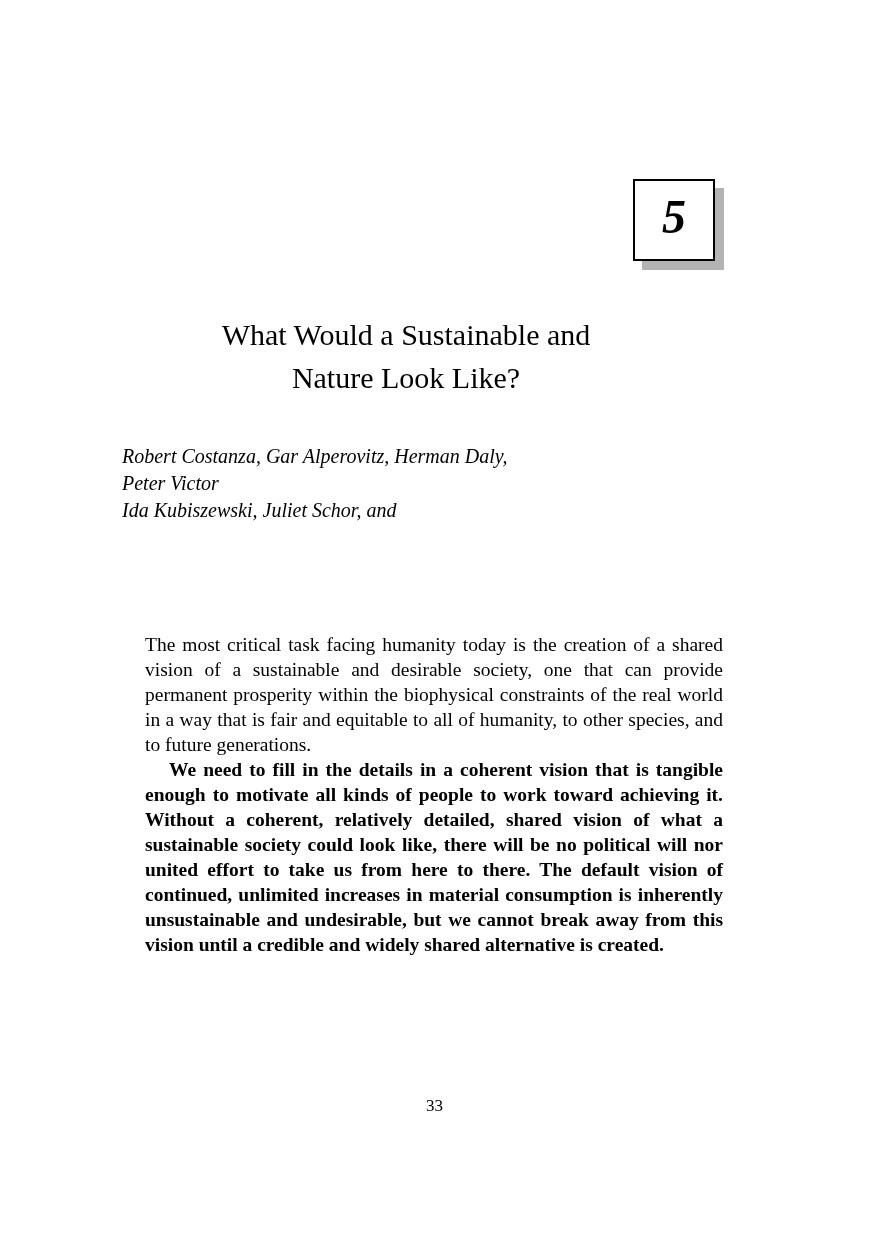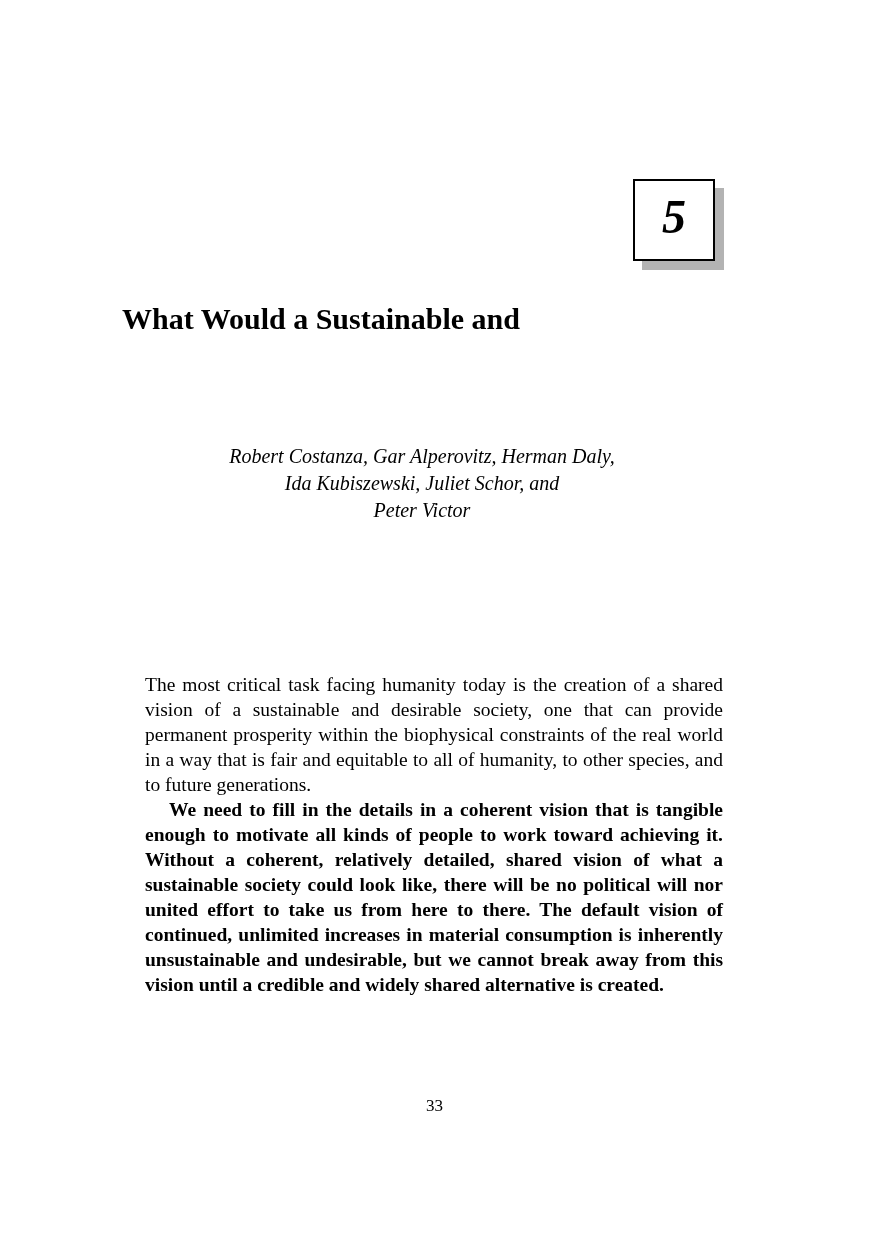--- a/index.html
+++ b/index.html
@@ -35,41 +35,41 @@
     font-weight: bold;
     font-style: italic;
     line-height: 1;
     padding-bottom: 6px;
   }
   .title {
     position: absolute;
     top: 297px;
     right: 147px;
     width: 600px;
-    margin: 0;
-    text-align: left;
+    margin: 16px;
+    text-align: center;
     font-size: 30px;
-    font-weight: bold;
+    font-weight: normal;
     line-height: 43px;
   }
   .title-line { display: block; }
   .authors {
     position: absolute;
     top: 443px;
     right: 147px;
     width: 600px;
-    text-align: center;
+    text-align: left;
     font-style: italic;
     font-size: 20px;
     line-height: 27px;
   }
   .author-line { display: block; }
   .body-text {
     position: absolute;
-    top: 672px;
+    top: 632px;
     left: 145px;
     width: 578px;
     font-size: 19.5px;
     line-height: 25px;
     text-align: justify;
   }
   .body-text p {
     margin: 0;
   }
   .body-text p.indented {
@@ -89,26 +89,27 @@
 <body>
 
 <div class="page">
 
   <div class="chapter-box">
     <span class="chapter-num">5</span>
   </div>
 
   <h1 class="title">
     <span class="title-line">What Would a Sustainable and</span>
+    <span class="title-line">Nature Look Like?</span>
   </h1>
 
   <div class="authors">
     <span class="author-line">Robert Costanza, Gar Alperovitz, Herman Daly,</span>
+    <span class="author-line">Peter Victor</span>
     <span class="author-line">Ida Kubiszewski, Juliet Schor, and</span>
-    <span class="author-line">Peter Victor</span>
   </div>
 
   <div class="body-text">
     <p>The most critical task facing humanity today is the creation of a shared vision of a sustainable and desirable society, one that can provide permanent prosperity within the biophysical constraints of the real world in a way that is fair and equitable to all of humanity, to other species, and to future generations.</p>
     <p class="indented">We need to fill in the details in a coherent vision that is tangible enough to motivate all kinds of people to work toward achieving it. Without a coherent, relatively detailed, shared vision of what a sustainable society could look like, there will be no political will nor united effort to take us from here to there. The default vision of continued, unlimited increases in material consumption is inherently unsustainable and undesirable, but we cannot break away from this vision until a credible and widely shared alternative is created.</p>
   </div>
 
   <div class="page-number">33</div>
 
 </div>

